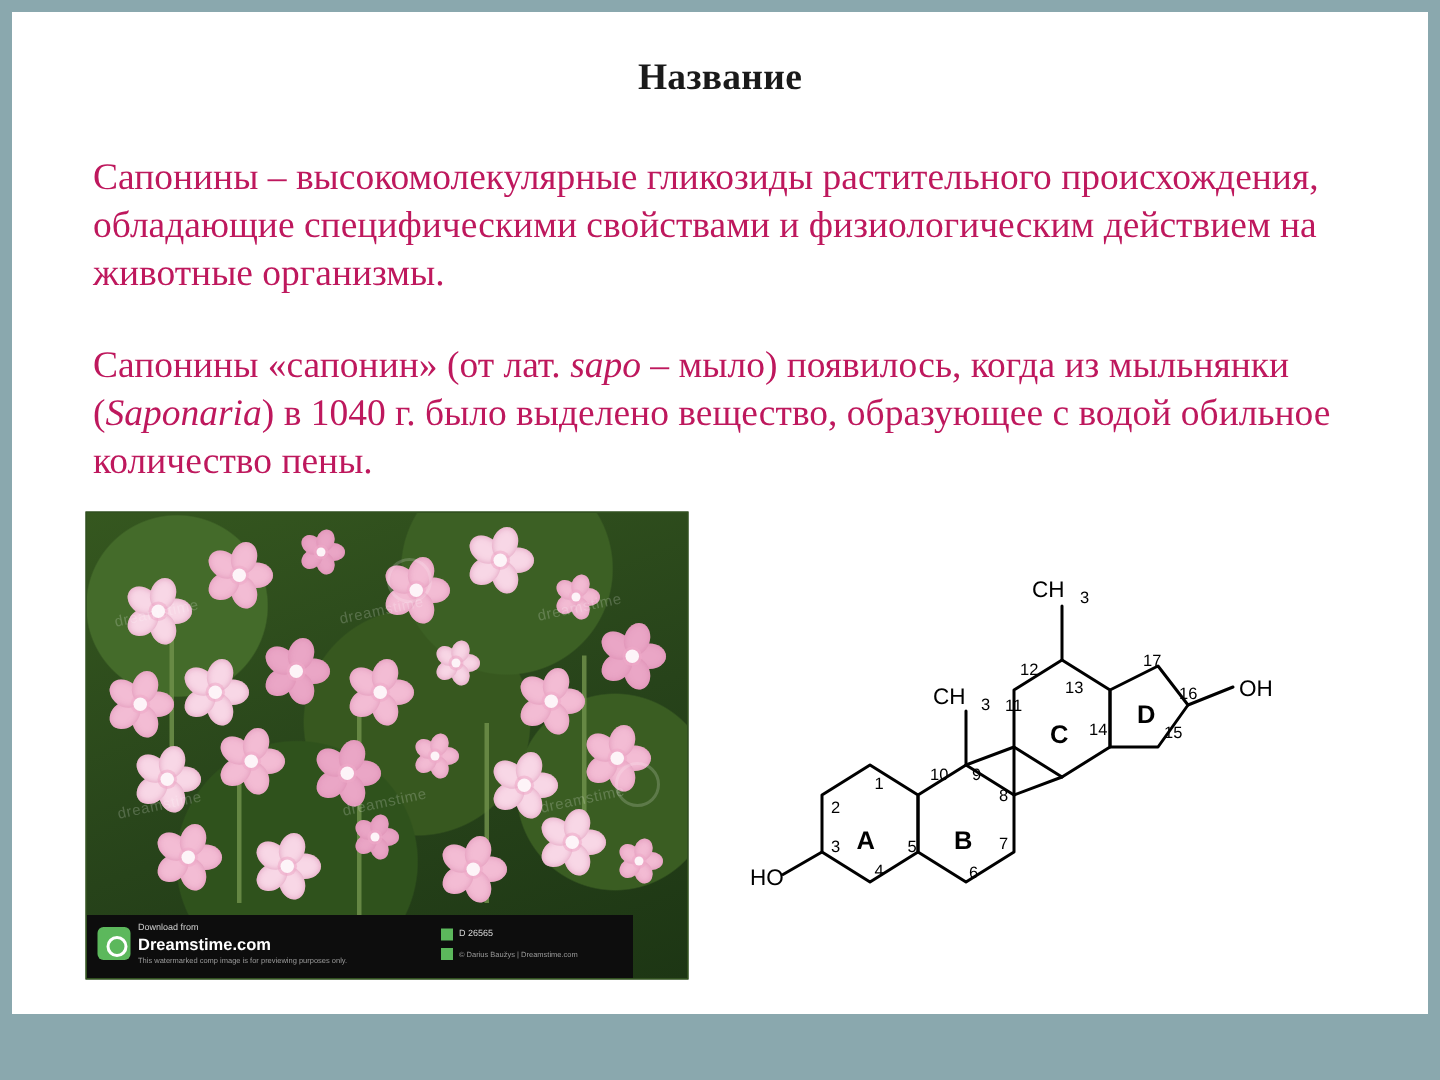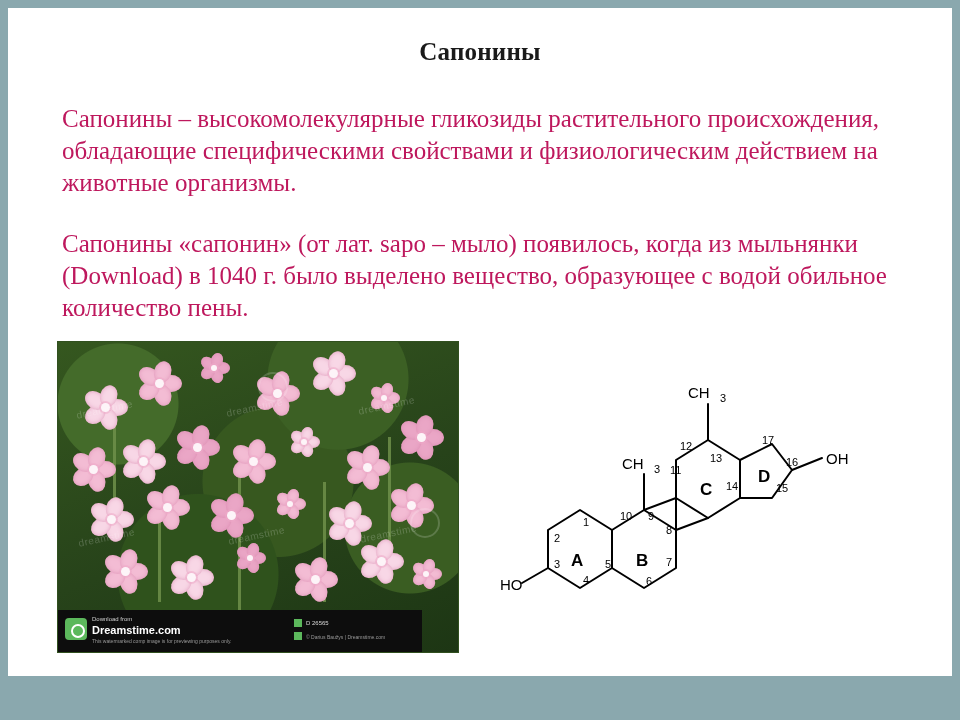--- a/index.html
+++ b/index.html
@@ -62,21 +62,21 @@
     position: absolute;
     left: 62px;
     width: 830px;
     font-size: 25px;
     line-height: 32px;
     color: #be185d;
   }
   .para-1 { top: 103px; }
   .para-2 { top: 228px; }
 
-  .it { }
+  .it { font-style: italic; }
 
   
   .photo {
     position: absolute;
     left: 57px;
     top: 341px;
     width: 400px;
     height: 310px;
     background: #2c4a1e;
     overflow: hidden;
@@ -215,25 +215,25 @@
 <body>
 
 <div class="slide">
 
   <div class="bar-top"></div>
   <div class="bar-left"></div>
   <div class="bar-right"></div>
   <div class="bar-bottom"></div>
   <div class="bar-bottom-inner"></div>
 
-  <div class="title">Сапонины</div>
+  <div class="title">Название</div>
 
   <div class="para para-1">Сапонины – высокомолекулярные гликозиды растительного происхождения, обладающие специфическими свойствами и физиологическим действием на животные организмы.</div>
 
-  <div class="para para-2"><span>Сапонины «сапонин» (от лат. </span><span class="it">sapo</span><span> – мыло) появилось, когда из мыльнянки (</span><span class="it">Download</span><span>) в 1040 г. было выделено вещество, образующее с водой обильное количество пены.</span></div>
+  <div class="para para-2"><span>Сапонины «сапонин» (от лат. </span><span class="it">sapo</span><span> – мыло) появилось, когда из мыльнянки (</span><span class="it">Saponaria</span><span>) в 1040 г. было выделено вещество, образующее с водой обильное количество пены.</span></div>
 
   <div class="photo">
     <div class="foliage"></div>
 
     <div class="stem" style="left:100px; top:150px; height:110px;"></div>
     <div class="stem" style="left:180px; top:120px; height:150px;"></div>
     <div class="stem" style="left:265px; top:140px; height:120px;"></div>
     <div class="stem" style="left:330px; top:95px; height:140px;"></div>
     <div class="stem" style="left:55px; top:60px; height:120px;"></div>
 

